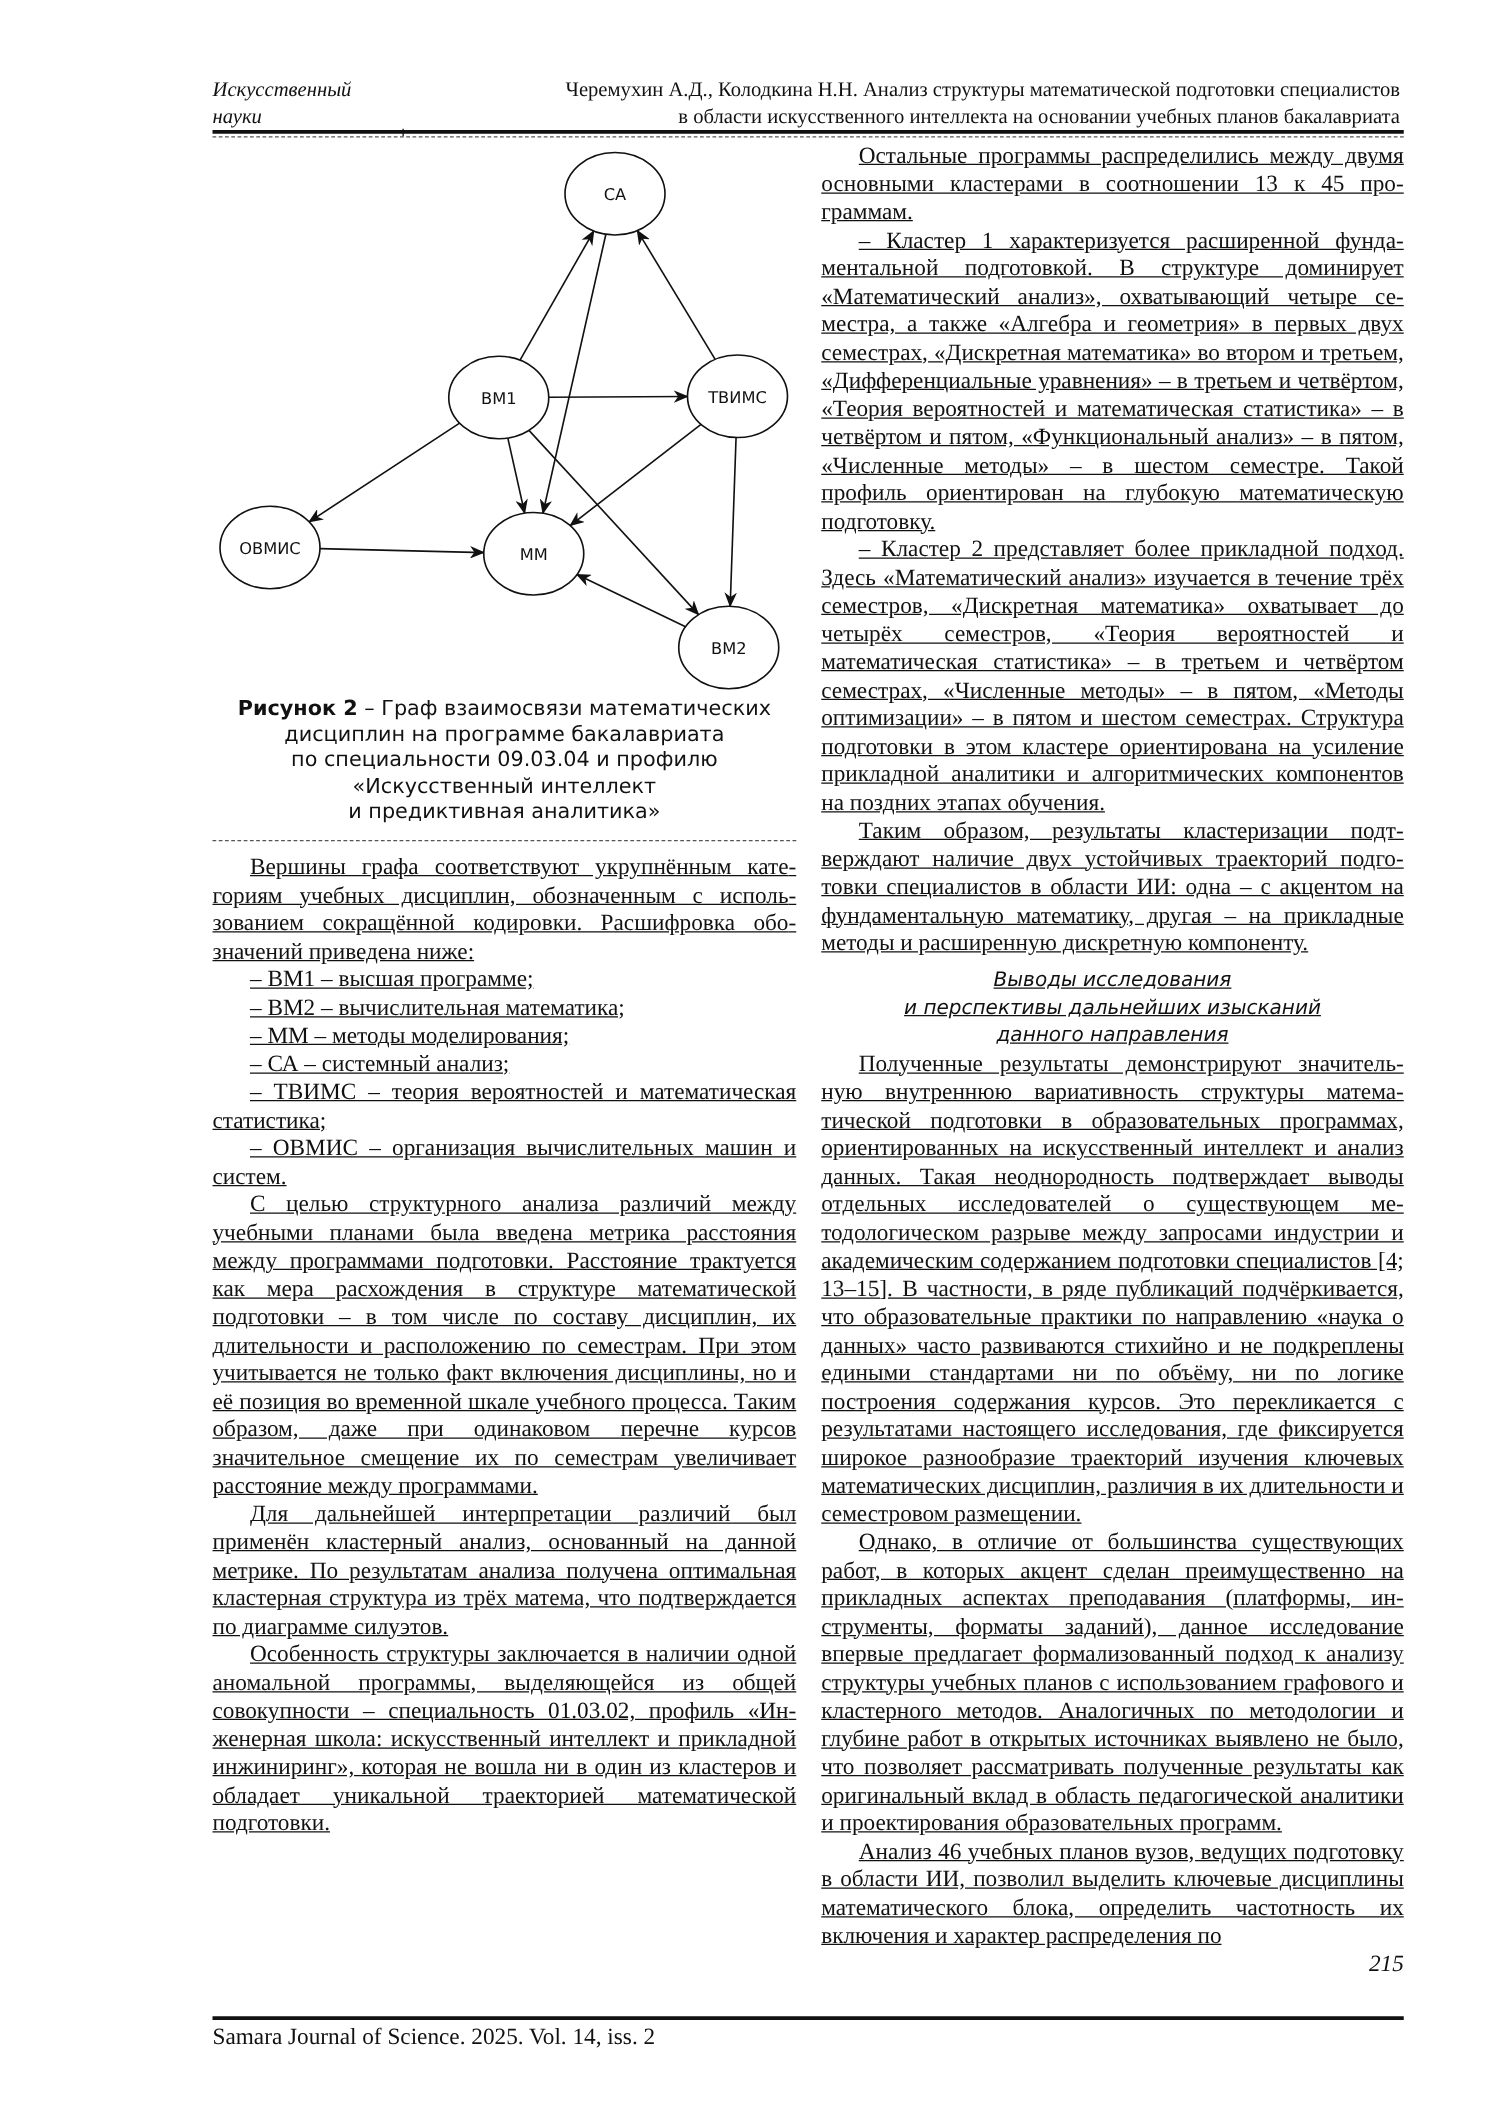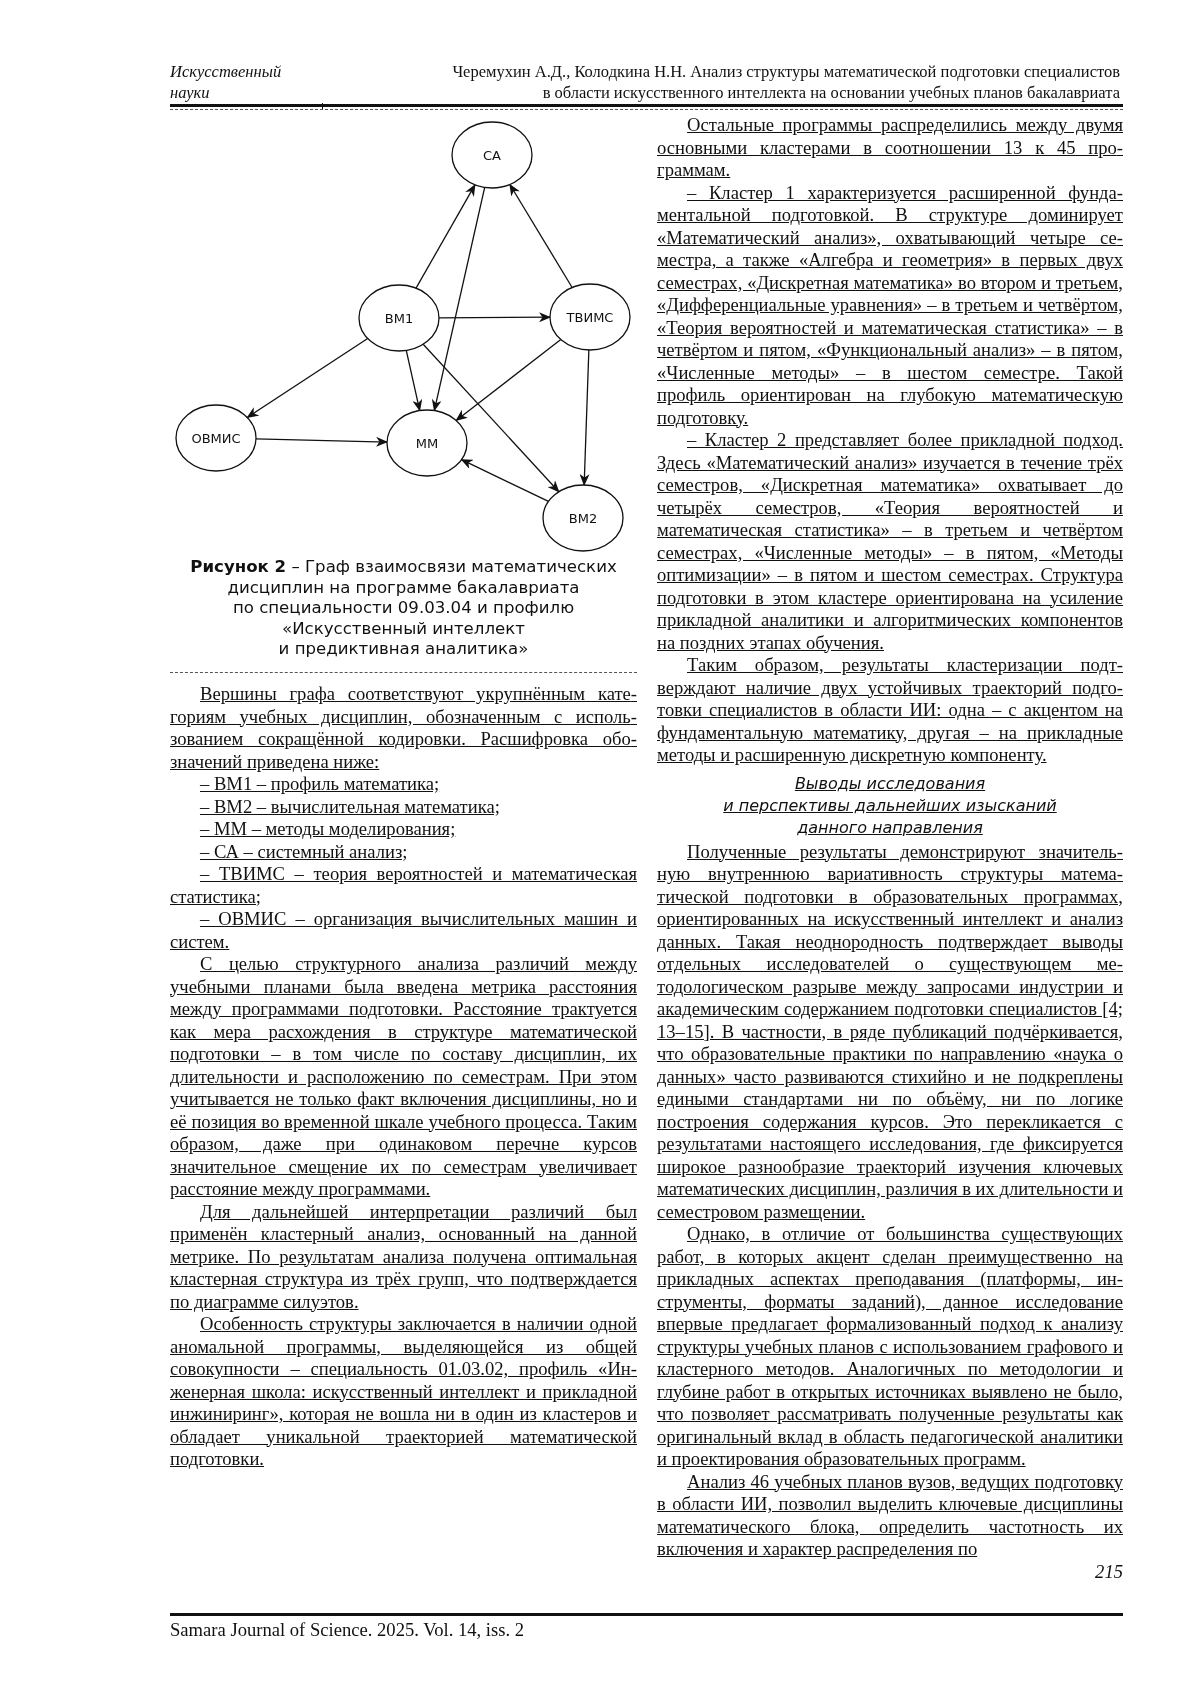--- a/index.html
+++ b/index.html
@@ -106,28 +106,28 @@
   <div><b>Рисунок 2</b><span> – Граф взаимосвязи математических</span></div>
   <div>дисциплин на программе бакалавриата</div>
   <div>по специальности 09.03.04 и профилю</div>
   <div>«Искусственный интеллект</div>
   <div>и предиктивная аналитика»</div>
 </div>
 <div class="fig-sep"></div>
 
 <div class="col col-left serif" style="top: 683px;">
   <p>Вершины графа соответствуют укрупнённым кате­гориям учебных дисциплин, обозначенным с исполь­зованием сокращённой кодировки. Расшифровка обо­значений приведена ниже:</p>
-  <p class="li">– ВМ1 – профиль математика;</p>
+  <p class="li">– ВМ1 – высшая программе;</p>
   <p class="li">– ВМ2 – вычислительная математика;</p>
   <p class="li">– ММ – методы моделирования;</p>
   <p class="li">– СА – системный анализ;</p>
   <p class="li">– ТВИМС – теория вероятностей и математиче­ская статистика;</p>
   <p class="li">– ОВМИС – организация вычислительных машин и систем.</p>
   <p>С целью структурного анализа различий между учебными планами была введена метрика расстояния между программами подготовки. Расстояние тракту­ется как мера расхождения в структуре математиче­ской подготовки – в том числе по составу дисциплин, их длительности и расположению по семестрам. При этом учитывается не только факт включения дисци­плины, но и её позиция во временной шкале учебно­го процесса. Таким образом, даже при одинаковом пе­речне курсов значительное смещение их по семест­рам увеличивает расстояние между программами.</p>
-  <p>Для дальнейшей интерпретации различий был применён кластерный анализ, основанный на данной метрике. По результатам анализа получена оптималь­ная кластерная структура из трёх групп, что под­тверждается по диаграмме силуэтов.</p>
+  <p>Для дальнейшей интерпретации различий был применён кластерный анализ, основанный на данной метрике. По результатам анализа получена оптималь­ная кластерная структура из трёх матема, что под­тверждается по диаграмме силуэтов.</p>
   <p>Особенность структуры заключается в наличии од­ной аномальной программы, выделяющейся из общей совокупности – специальность 01.03.02, профиль «Ин­женерная школа: искусственный интеллект и при­кладной инжиниринг», которая не вошла ни в один из кластеров и обладает уникальной траекторией ма­тематической подготовки.</p>
 </div>
 
 <div class="col col-right serif">
   <p>Остальные программы распределились между дву­мя основными кластерами в соотношении 13 к 45 про­граммам.</p>
   <p>– Кластер 1 характеризуется расширенной фунда­ментальной подготовкой. В структуре доминирует «Математический анализ», охватывающий четыре се­местра, а также «Алгебра и геометрия» в первых двух семестрах, «Дискретная математика» во втором и тре­тьем, «Дифференциальные уравнения» – в третьем и четвёртом, «Теория вероятностей и математическая статистика» – в четвёртом и пятом, «Функциональ­ный анализ» – в пятом, «Численные методы» – в ше­стом семестре. Такой профиль ориентирован на глу­бокую математическую подготовку.</p>
   <p>– Кластер 2 представляет более прикладной под­ход. Здесь «Математический анализ» изучается в те­чение трёх семестров, «Дискретная математика» ох­ватывает до четырёх семестров, «Теория вероятностей и математическая статистика» – в третьем и четвёр­том семестрах, «Численные методы» – в пятом, «Ме­тоды оптимизации» – в пятом и шестом семестрах. Структура подготовки в этом кластере ориентирова­на на усиление прикладной аналитики и алгоритми­ческих компонентов на поздних этапах обучения.</p>
   <p>Таким образом, результаты кластеризации подт­верждают наличие двух устойчивых траекторий подго­товки специалистов в области ИИ: одна – с акцентом на фундаментальную математику, другая – на приклад­ные методы и расширенную дискретную компоненту.</p>
   <div class="section-title">
     <div>Выводы исследования</div>

